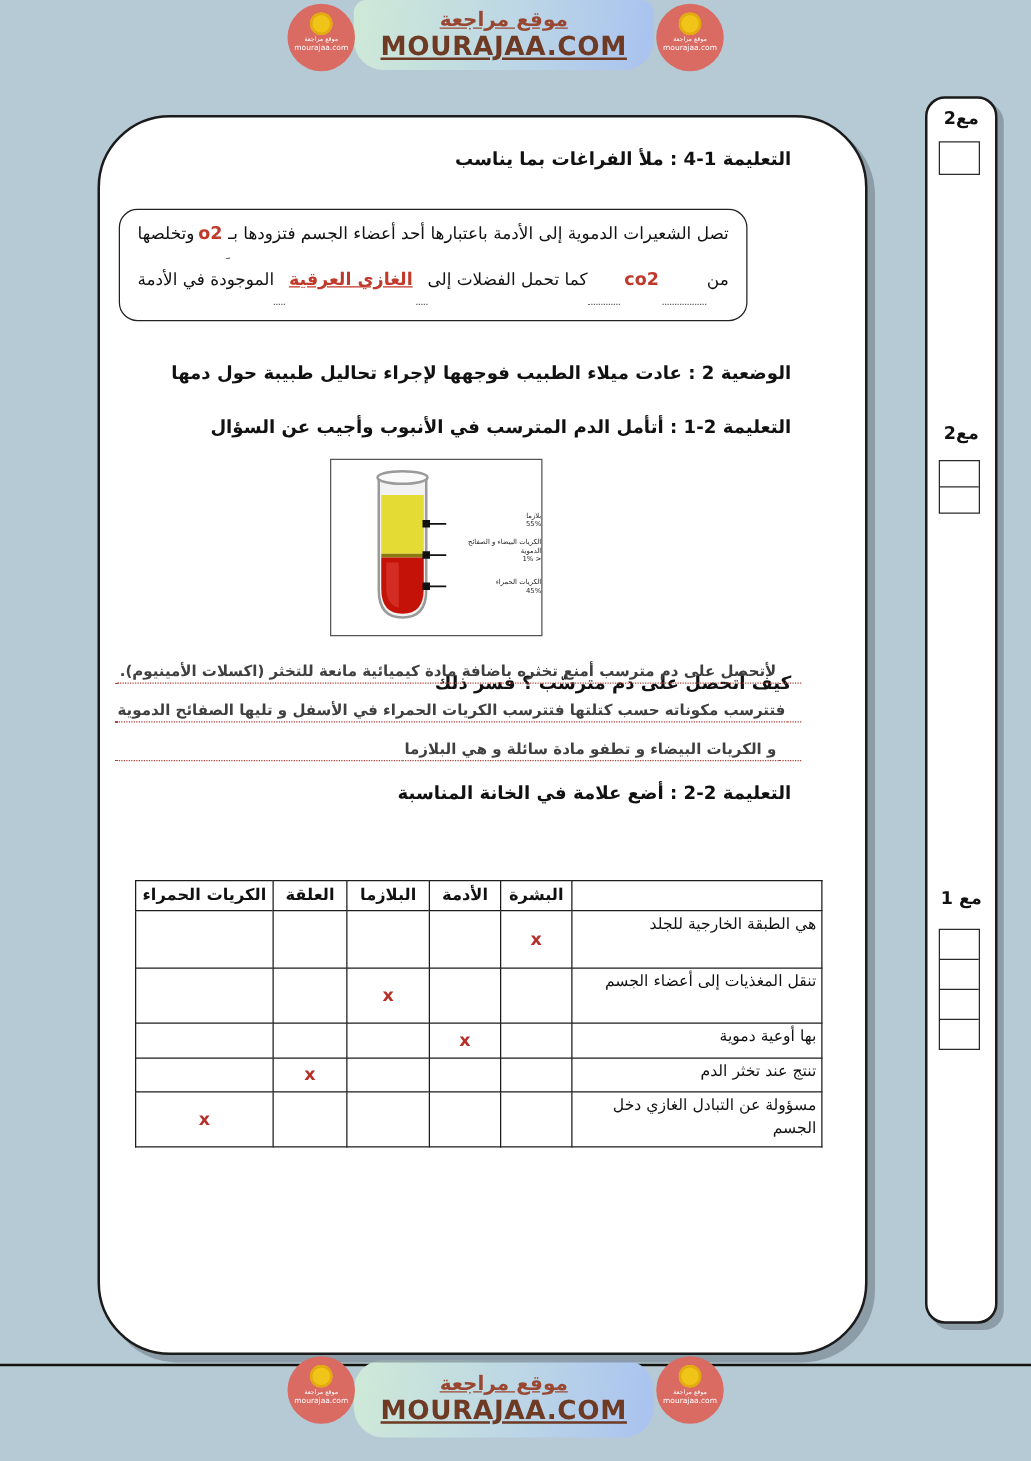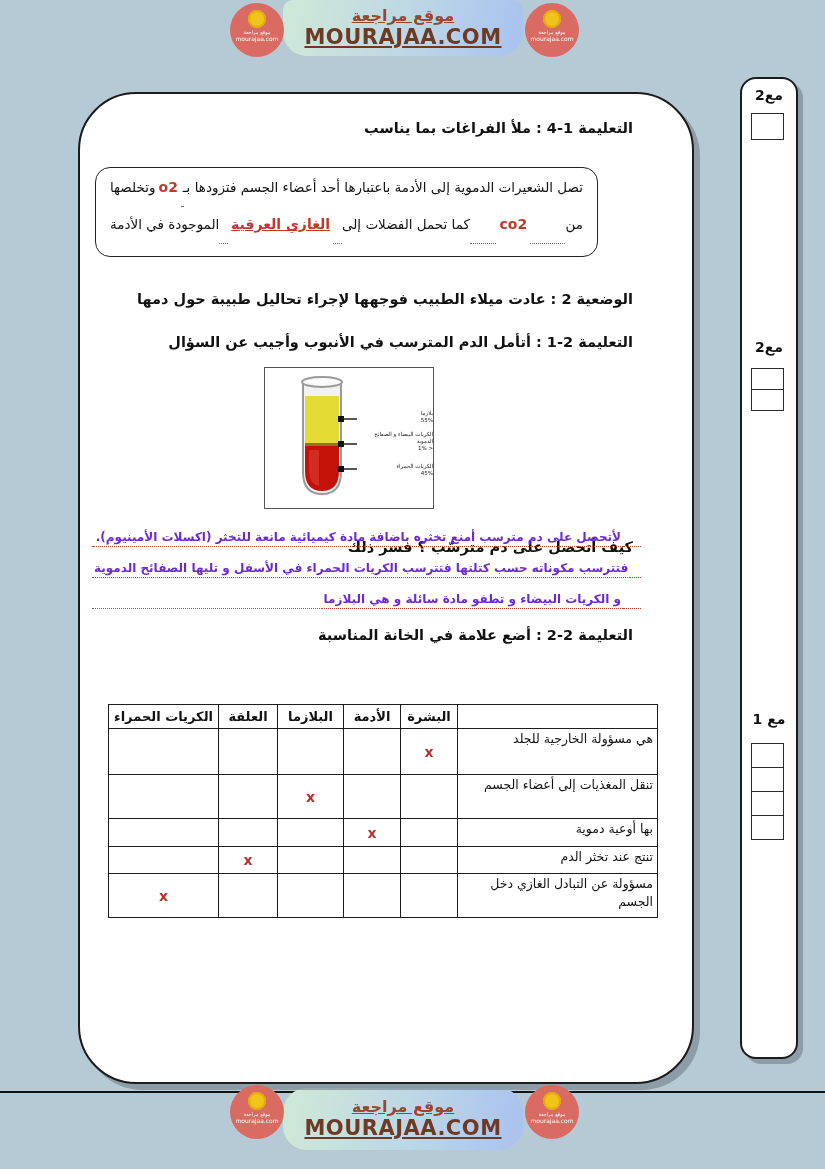--- a/index.html
+++ b/index.html
@@ -41,21 +41,21 @@
   
   .figure{position:absolute;left:264px;top:367px;width:168px;height:140px;background:#fff;
         border:1.3px solid #555;}
   .fig-label{position:absolute;direction:rtl;font-size:5.5px;color:#222;line-height:1.3;width:74px;text-align:right;}
 
   .question{position:absolute;right:192px;top:539px;font-weight:bold;font-size:14.5px;direction:rtl;white-space:nowrap;}
 
   
   .answers{position:absolute;left:92px;top:527px;width:549px;display:flex;flex-direction:column;gap:11px;}
   .ans-row{display:flex;direction:rtl;align-items:flex-end;height:20px;}
-  .ans-text{color:#6d28d9;font-weight:bold;font-size:12px;white-space:nowrap;
+  .ans-text{color:#404040;font-weight:bold;font-size:12px;white-space:nowrap;
         border-bottom:1.7px dotted #b0443c;padding:0 2px;line-height:1.45;}
   .ans-ldr{border-bottom:1.7px dotted #b0443c;}
   .aw18{width:18px}
 
   
   table.crit{position:absolute;left:108px;top:704px;border-collapse:collapse;table-layout:fixed;
         width:549px;font-size:12.5px;}
   table.crit th,table.crit td{border:1.4px solid #1c1c1c;padding:1px 4px;}
   table.crit th{font-weight:bold;font-size:13px;text-align:center;}
   td.lbl{text-align:right;vertical-align:top;font-size:12.5px;line-height:1.45;}
@@ -207,21 +207,21 @@
     <tbody>
         <tr class="hrow">
       <th></th>
       <th>البشرة</th>
       <th>الأدمة</th>
       <th>البلازما</th>
       <th>العلقة</th>
       <th>الكريات الحمراء</th>
     </tr>
     <tr class="r0">
-      <td class="lbl">هي مسؤولة الخارجية للجلد</td>
+      <td class="lbl">هي الطبقة الخارجية للجلد</td>
       <td class="mk">x</td>
       <td class="mk"></td>
       <td class="mk"></td>
       <td class="mk"></td>
       <td class="mk"></td>
     </tr>
     <tr class="r1">
       <td class="lbl">تنقل المغذيات إلى أعضاء الجسم</td>
       <td class="mk"></td>
       <td class="mk"></td>

